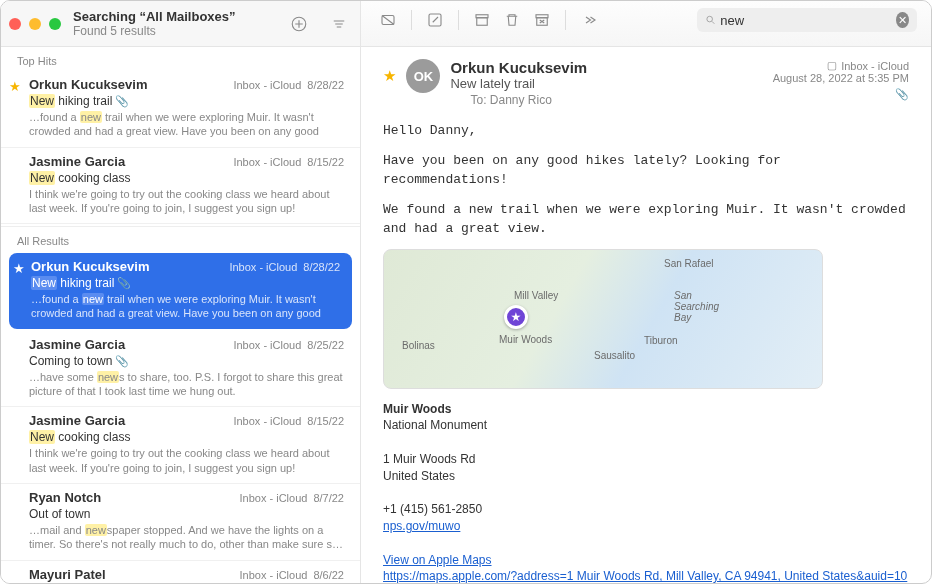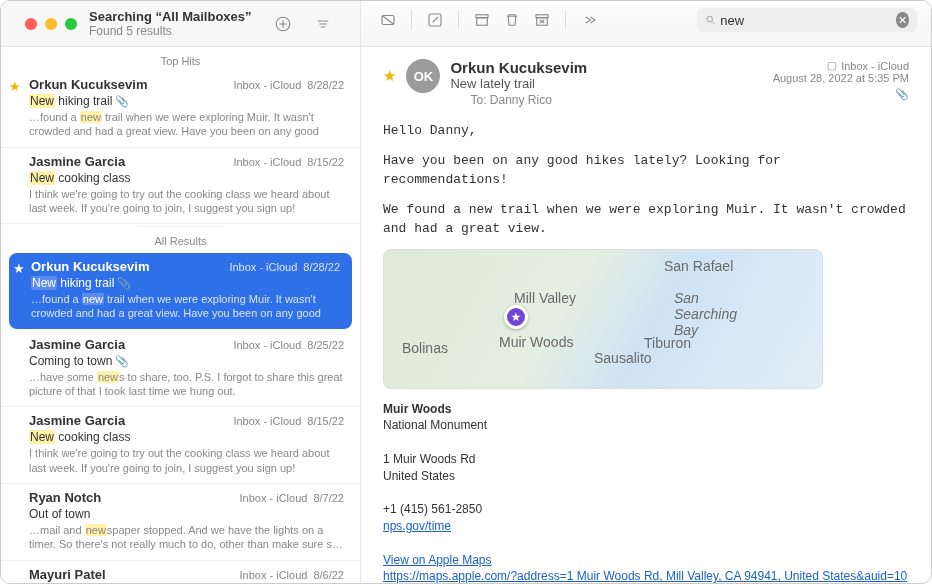--- a/index.html
+++ b/index.html
@@ -27,21 +27,21 @@
   align-items: flex-start;
   height: 46px;
   border-bottom: 1px solid #e5e5e5;
   background: linear-gradient(#fdfdfd,#f6f6f6);
 }
 .titlebar-left {
   width: 360px;
   display: flex;
   align-items: center;
   height: 100%;
-  padding: 6px 24px;
+  padding: 6px 8px;
   border-right: 1px solid #e5e5e5;
   background: #f7f7f7;
 }
 .traffic { display:flex; gap:8px; margin-right:12px; }
 .dot { width:12px; height:12px; border-radius:50%; }
 .dot.red{background:#ff5f57;} .dot.yellow{background:#febc2e;} .dot.green{background:#28c840;}
 .title-block { flex:1; }
 .title-main { font-weight:600; font-size:13px; color:#333; }
 .title-sub { font-size:12px; color:#888; }
 .title-actions { display:flex; gap:14px; align-items:center; color:#8a8a8a; }
@@ -79,21 +79,20 @@
   color:#fff; font-size:11px; line-height:16px; text-align:center;
 }
 .main { flex:1; display:flex; min-height:0; }
 .sidebar {
   width:360px;
   border-right:1px solid #e5e5e5;
   background:#fff;
   overflow-y:hidden;
   display:flex;
   flex-direction:column;
-  align-items:center;
 }
 .section-header {
   font-size:11px; color:#888; font-weight:500;
   padding:8px 16px 4px;
 }
 .msg {
   padding:6px 16px 8px 28px;
   position:relative;
   border-bottom:1px solid #f0f0f0;
 }
@@ -140,21 +139,21 @@
 .body-text { margin-top:14px; font-size:13px; line-height:1.5; color:#333; }
 .body-text p{ margin-bottom:10px;font-family:Liberation Mono, monospace; }
 .map {
   margin-top:8px;
   width:440px; height:140px;
   border-radius:8px; border:1px solid #ddd;
   background:linear-gradient(120deg,#dfe9d6 0%,#e5efe0 40%,#cfe3f4 60%,#e2eef6 100%);
   position:relative;
   overflow:hidden;
 }
-.map-label { position:absolute; font-size:14px; color:#6b6b6b; white-space:nowrap; }
+.map-label { position:absolute; font-size:10px; color:#6b6b6b; white-space:nowrap; }
 .map-pin {
   position:absolute; left:120px; top:55px;
   width:24px; height:24px; border-radius:50%;
   background:#6f45d6; border:3px solid #fff;
   display:flex; align-items:center; justify-content:center;
   color:#fff; font-size:12px;
   box-shadow:0 1px 3px rgba(0,0,0,0.3);
 }
 .place { margin-top:12px; font-size:12px; line-height:1.4; }
 .place .pname{ font-weight:700; }
@@ -375,20 +374,20 @@
       </div>
 
       <div class="place">
         <div class="pname">Muir Woods</div>
         <div>National Monument</div>
         <br>
         <div>1 Muir Woods Rd</div>
         <div>United States</div>
         <br>
         <div>+1 (415) 561-2850</div>
-        <a href="#">nps.gov/time</a>
+        <a href="#">nps.gov/muwo</a>
         <br><br>
         <a href="#">View on Apple Maps</a><br>
         <a href="#">https://maps.apple.com/?address=1 Muir Woods Rd, Mill Valley, CA 94941, United States&amp;auid=10409377109732512353&amp;ll=37.893541,-122.572864&amp;lsp=9902&amp;q=Muir Woods&amp; ext=CjIKBQgEEOIBCgQIBRADCgQIBhBzCgQIChAACgQIUhAHCgQIVRALCgQIWRABCgUIpAEQARIkKWJrRnHV5kJAMVx0yVr4q17AOcMcGgzm/UJAQccSv0BbnV7A</a>
       </div>
     </div>
   </div>
 </div>
 
 </body></html>

